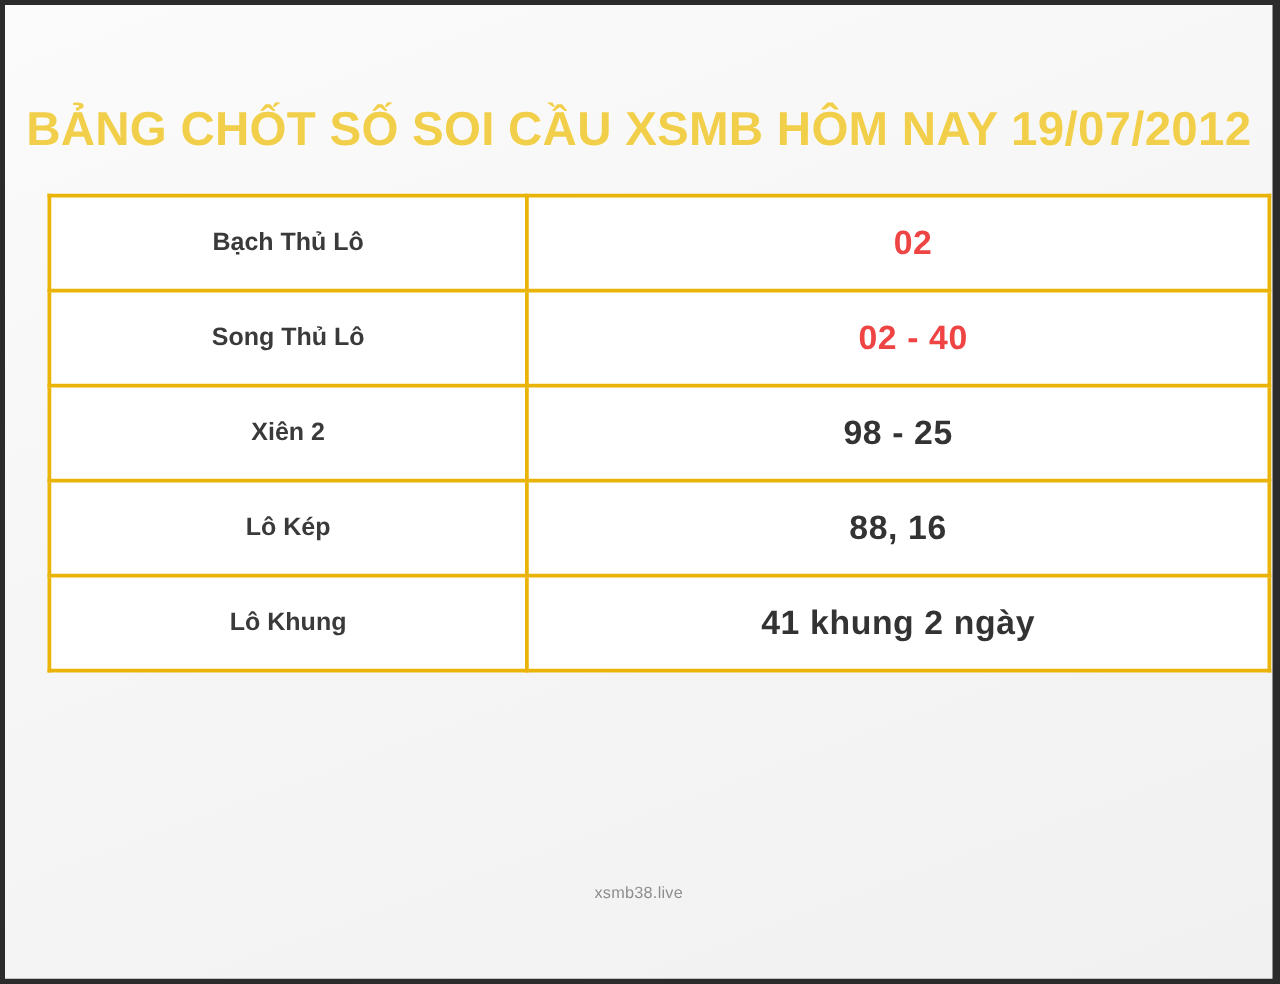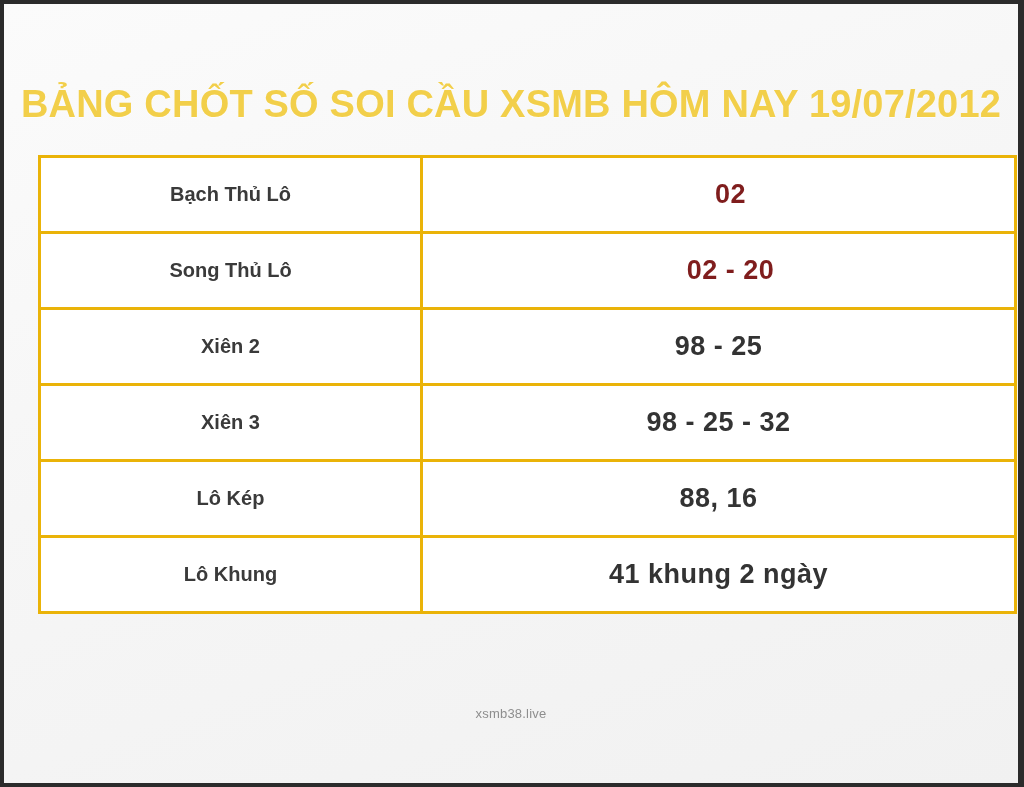--- a/index.html
+++ b/index.html
@@ -63,21 +63,21 @@
     color: #3a3a3a;
   }
   td.cell-value {
     width: 567px;
     font-size: 27px;
     font-weight: bold;
     color: #333333;
     letter-spacing: 0.5px;
   }
   td.cell-value.red {
-    color: #7f1d1d;
+    color: #ef4444;
     padding-left: 24px;
   }
   .footer {
     position: absolute;
     left: 0;
     top: 702px;
     width: 1014px;
     text-align: center;
     font-size: 13px;
     color: #8e8e8e;
@@ -93,29 +93,25 @@
 
   <div class="table-wrap">
     <table class="chot-table">
       <tbody>
         <tr>
           <td class="cell-label">Bạch Thủ Lô</td>
           <td class="cell-value red">02</td>
         </tr>
         <tr>
           <td class="cell-label">Song Thủ Lô</td>
-          <td class="cell-value red">02 - 20</td>
+          <td class="cell-value red">02 - 40</td>
         </tr>
         <tr>
           <td class="cell-label">Xiên 2</td>
           <td class="cell-value">98 - 25</td>
-        </tr>
-        <tr>
-          <td class="cell-label">Xiên 3</td>
-          <td class="cell-value">98 - 25 - 32</td>
         </tr>
         <tr>
           <td class="cell-label">Lô Kép</td>
           <td class="cell-value">88, 16</td>
         </tr>
         <tr>
           <td class="cell-label">Lô Khung</td>
           <td class="cell-value">41 khung 2 ngày</td>
         </tr>
       </tbody>

